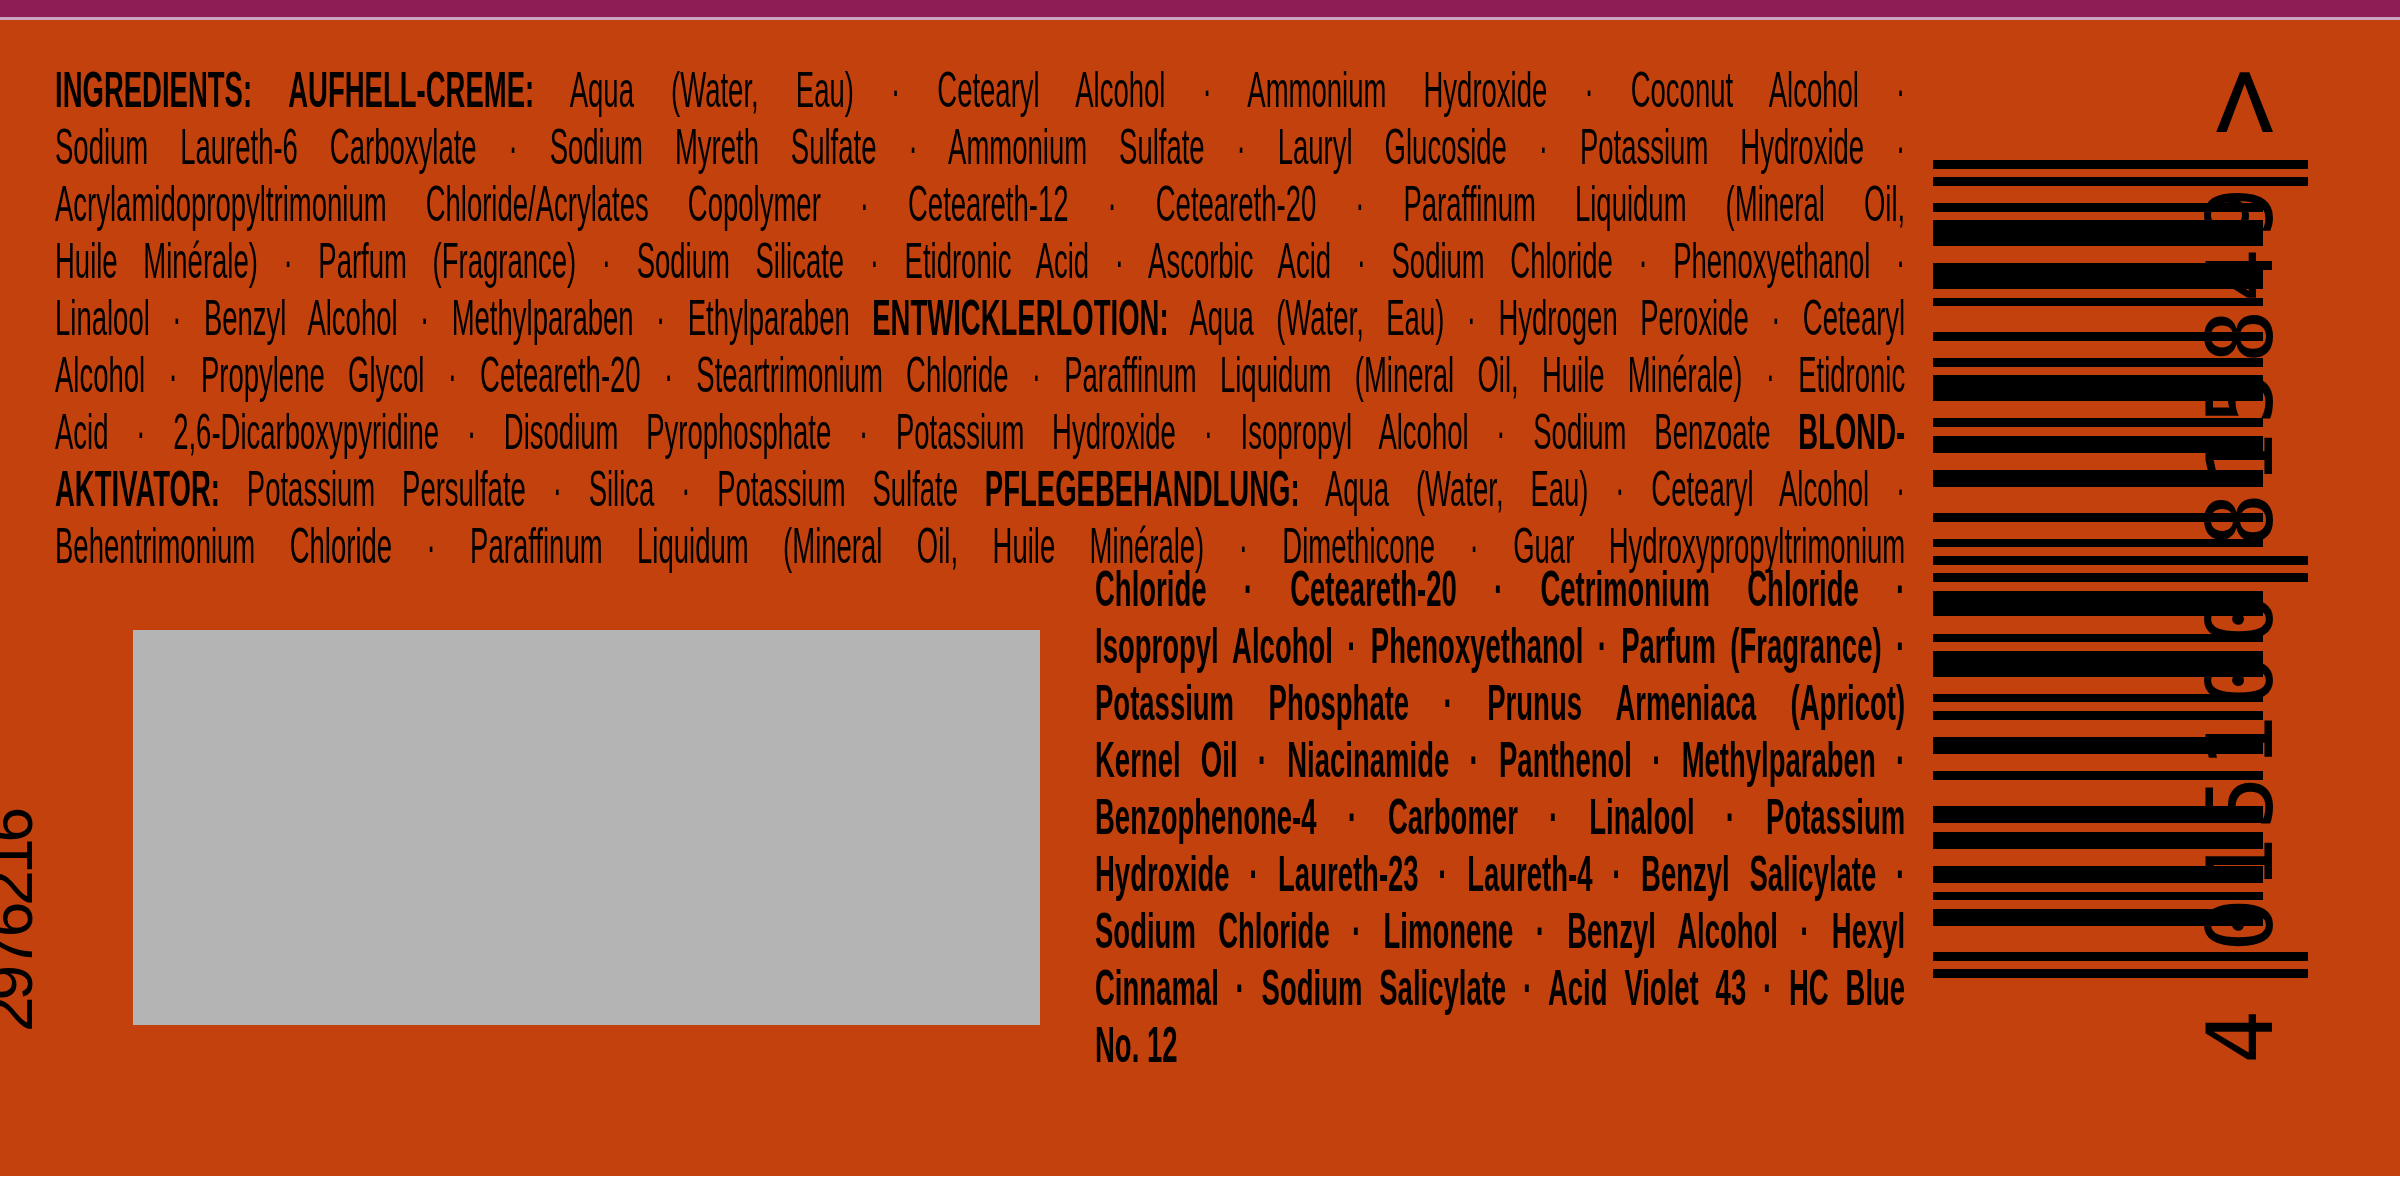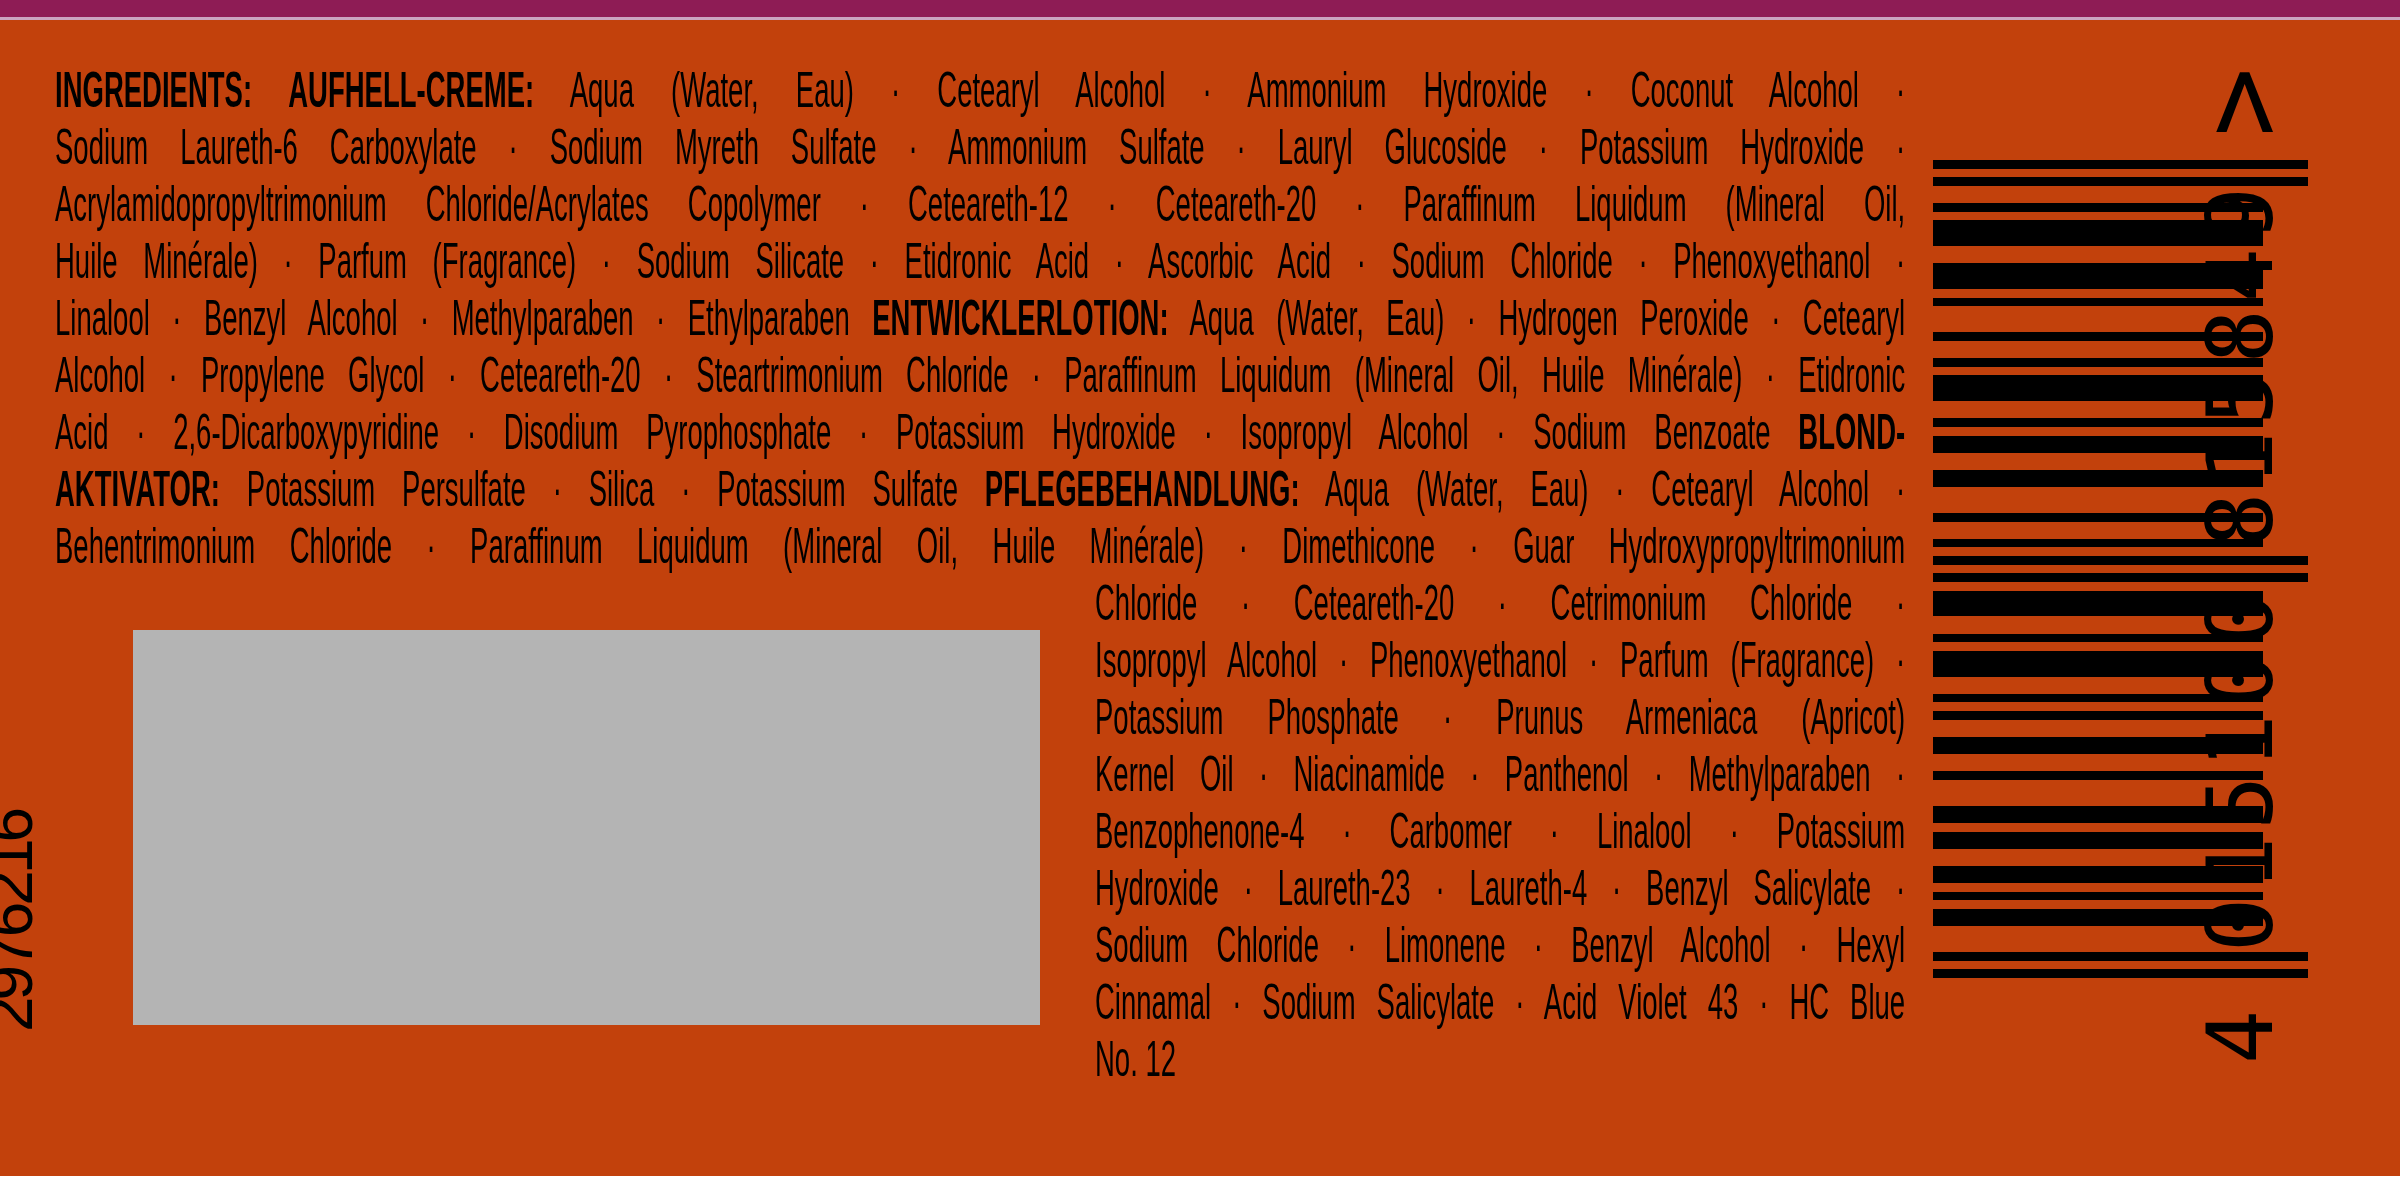--- a/index.html
+++ b/index.html
@@ -5,21 +5,21 @@
   html,body{margin:0;padding:0;background:#fff;}
   #stage{position:relative;width:2400px;height:1176px;background:#c2410c;overflow:hidden;
          font-family:"Liberation Sans",sans-serif;color:#000;}
 
   
   .top-bar{position:absolute;left:0;top:0;width:2400px;height:17px;
            background:#8E1C55;border-bottom:3px solid #CBA4C0;}
 
   
   .text-main{position:absolute;left:55px;top:62px;width:1850px;}
-  .text-col {position:absolute;left:1095px;top:575px;width:810px;}
+  .text-col {position:absolute;left:1095px;top:561px;width:810px;font-weight:bold;}
   .tline{height:57px;line-height:57px;font-size:50px;letter-spacing:0;
          text-align:justify;text-align-last:justify;
          transform:scaleX(0.55);transform-origin:0 0;}
   .text-main .tline{width:3364px;}
   .text-col  .tline{width:1473px;}
   .tline.tleft{text-align-last:left;}
   .b{font-weight:bold;}
 
   
   .gray-box{position:absolute;left:133px;top:630px;width:907px;height:395px;background:#B4B4B4;}

